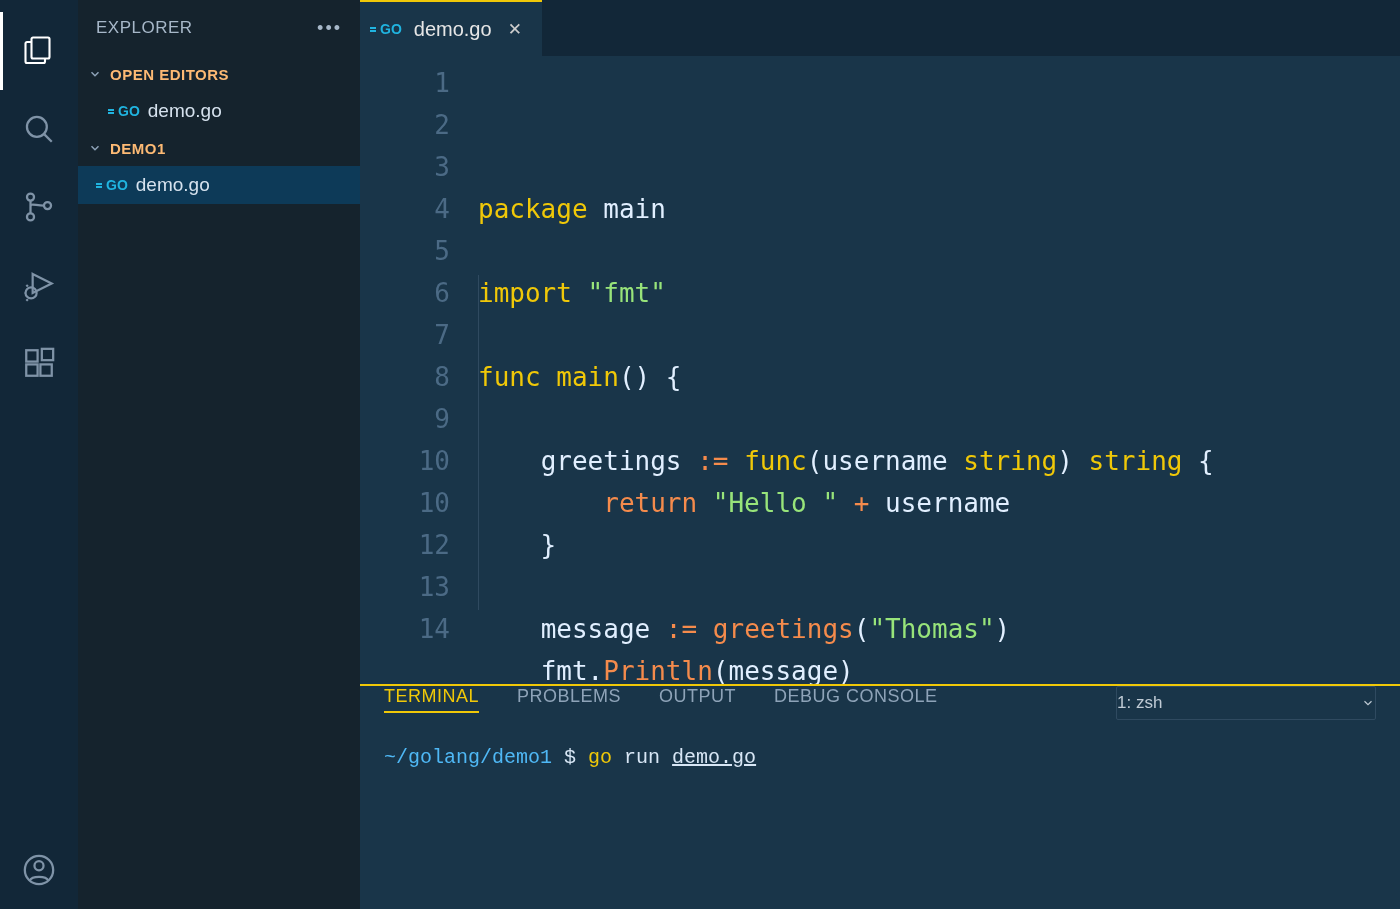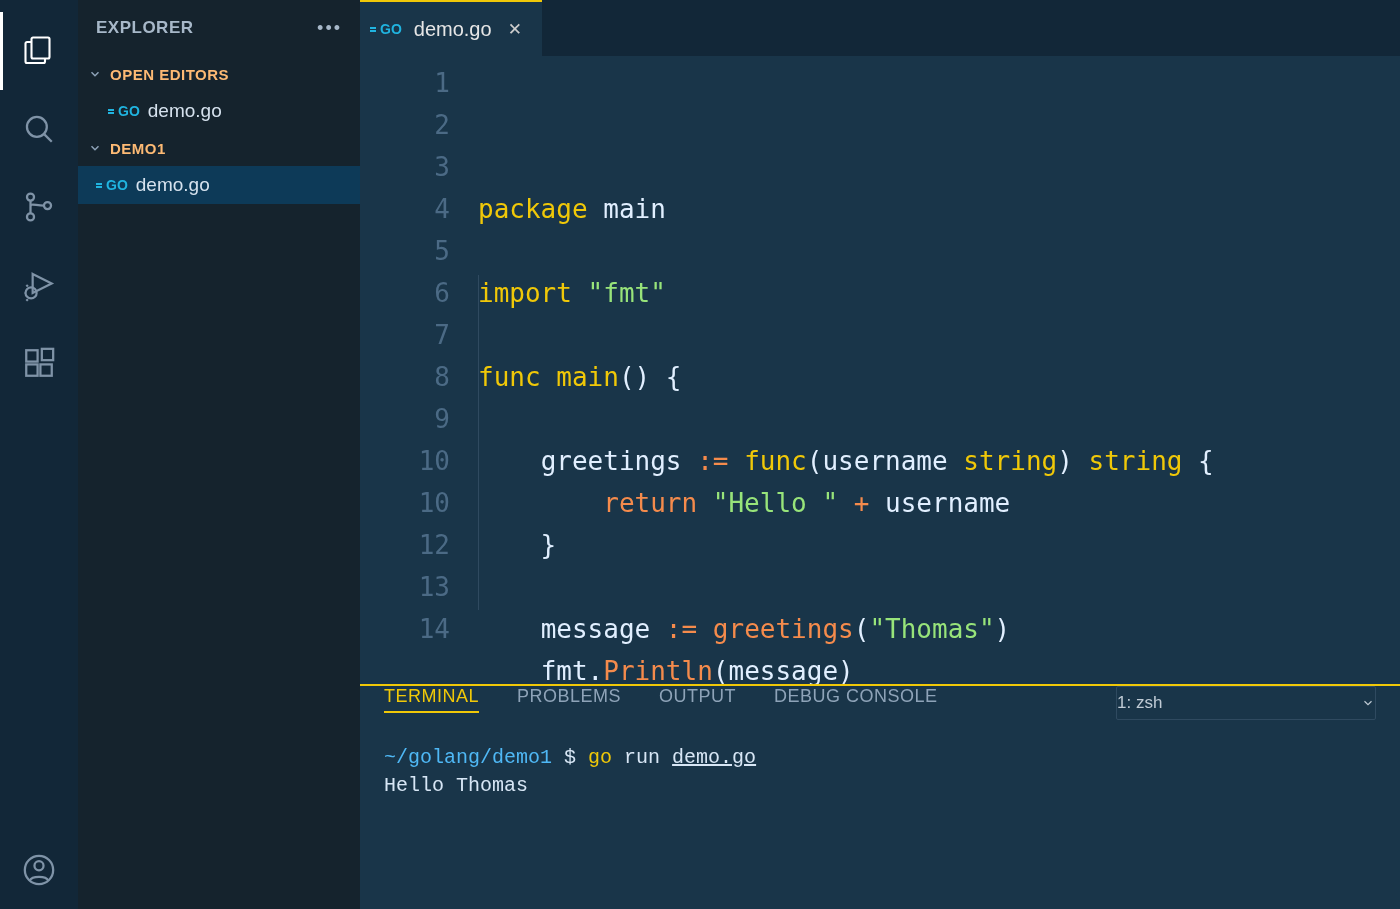--- a/index.html
+++ b/index.html
@@ -52,21 +52,21 @@
 }
 .sidebar-header {
   height: 56px;
   display: flex;
   align-items: center;
   padding: 0 18px;
   color: #a7b8c9;
   font-size: 17px;
   letter-spacing: 0.5px;
 }
-.sidebar-header-title { flex: 1; font-weight: bold; }
+.sidebar-header-title { flex: 1; }
 .ellipsis-icon { color: #a7b8c9; font-size: 18px; letter-spacing: 2px; }
 
 .section-header {
   height: 36px;
   display: flex;
   align-items: center;
   padding: 0 8px 0 8px;
   color: #fdba74;
   font-size: 15px;
   font-weight: 600;
@@ -351,16 +351,15 @@
       <span class="panel-spacer"></span>
       <span class="term-select">
         <span>1: zsh</span>
         <svg width="14" height="14" viewBox="0 0 24 24" fill="none" stroke="#c0cbd5" stroke-width="2">
             <polyline points="6 9 12 15 18 9"></polyline>
           </svg>
       </span>
     </div>
     <div class="terminal" id="terminal">
         <div><span class="term-path">~/golang/demo1</span><span class="term-dollar"> $ </span><span class="term-cmd">go</span><span class="term-out"> run </span><span class="term-arg">demo.go</span></div>
-        <div><span class="term-out">Hello Thomas</span></div>
       </div>
   </div>
 </div>
 
 </body></html>

